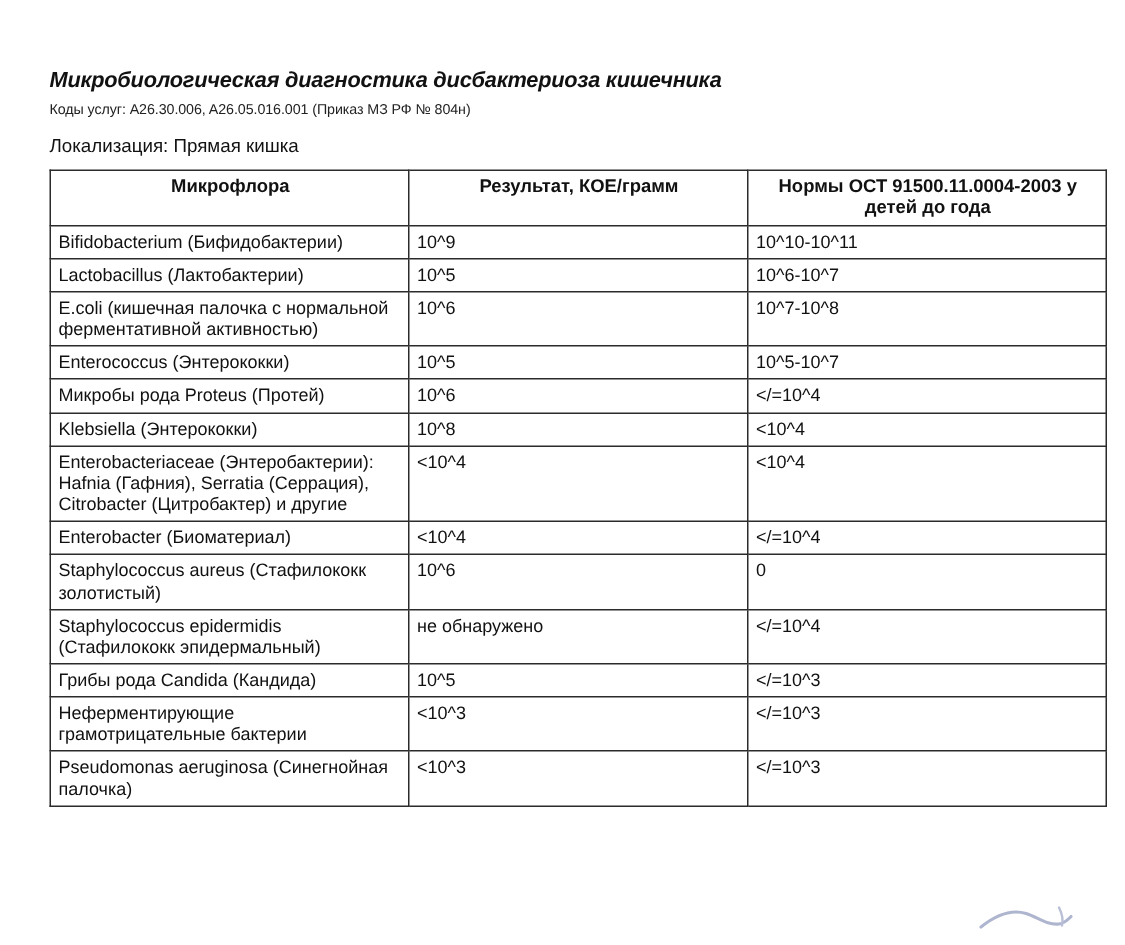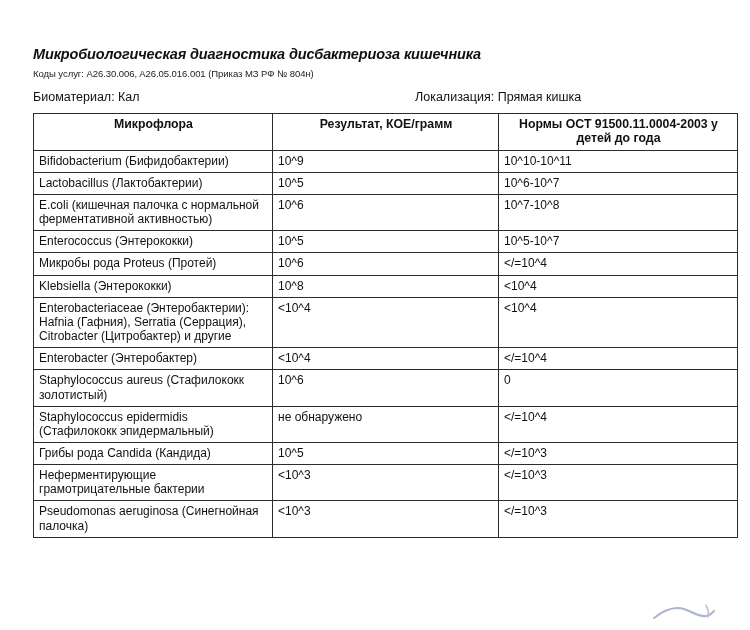--- a/index.html
+++ b/index.html
@@ -88,21 +88,20 @@
 </head>
 <body>
 
 <div class="page">
 
   <div class="doc-title">Микробиологическая диагностика дисбактериоза кишечника</div>
 
   <div class="service-codes">Коды услуг: A26.30.006, A26.05.016.001 (Приказ МЗ РФ № 804н)</div>
 
   <div class="meta-row">
-    <div class="meta-biomaterial">Биоматериал: Кал</div>
     <div class="meta-localization">Локализация: Прямая кишка</div>
   </div>
 
   <table class="results">
     <colgroup>
       <col class="c-flora">
       <col class="c-result">
       <col class="c-norm">
     </colgroup>
     <thead>
@@ -142,21 +141,21 @@
           <td class="cell-flora">Klebsiella (Энтерококки)</td>
           <td>10^8</td>
           <td>&lt;10^4</td>
         </tr>
         <tr>
           <td class="cell-flora">Enterobacteriaceae (Энтеробактерии): Hafnia (Гафния), Serratia (Серрация), Citrobacter (Цитробактер) и другие</td>
           <td>&lt;10^4</td>
           <td>&lt;10^4</td>
         </tr>
         <tr>
-          <td class="cell-flora">Enterobacter (Энтеробактер)</td>
+          <td class="cell-flora">Enterobacter (Биоматериал)</td>
           <td>&lt;10^4</td>
           <td>&lt;/=10^4</td>
         </tr>
         <tr>
           <td class="cell-flora">Staphylococcus aureus (Стафилококк золотистый)</td>
           <td>10^6</td>
           <td>0</td>
         </tr>
         <tr>
           <td class="cell-flora">Staphylococcus epidermidis (Стафилококк эпидермальный)</td>

